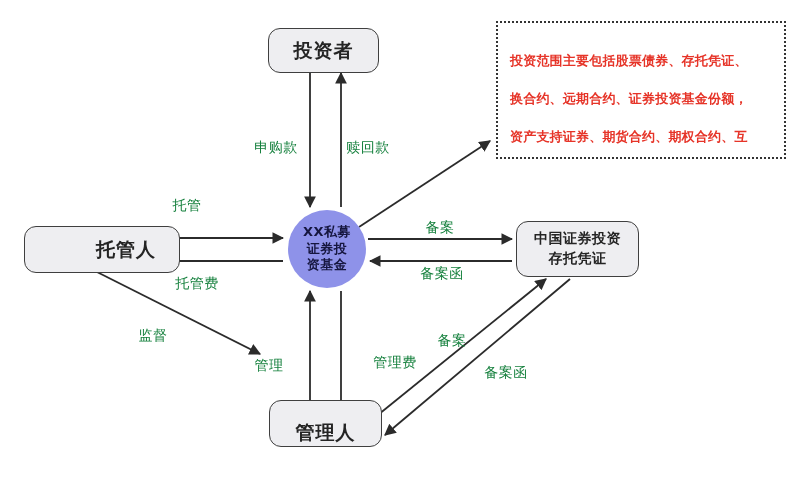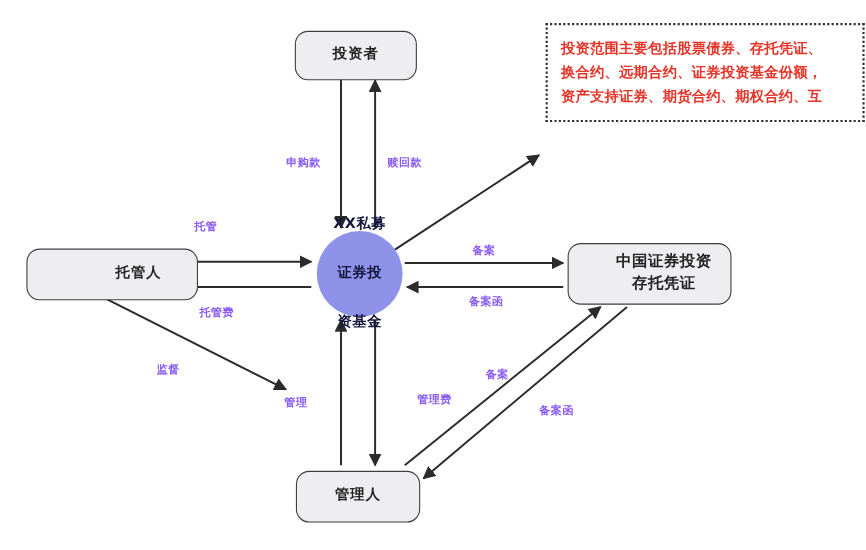--- a/index.html
+++ b/index.html
@@ -1,31 +1,31 @@
 <!DOCTYPE html>
 <html><head>
 <meta charset="utf-8">
 <style>
   html,body{margin:0;padding:0;background:#ffffff;}
   body{font-family:"DejaVu Sans","Liberation Sans",sans-serif;}
   .canvas{position:relative;width:787px;height:500px;background:#ffffff;overflow:hidden;}
   svg.edges{position:absolute;left:0;top:0;width:787px;height:500px;}
   .node{position:absolute;background:#eeeef1;border:1.6px solid #3f3f3f;border-radius:12px;
         display:flex;flex-direction:column;align-items:center;justify-content:center;
-        font-weight:700;color:#242424;font-size:13px;line-height:1.4;letter-spacing:1px;}
-  .node.assoc{font-size:14px;letter-spacing:0.5px;padding-left:26px;}
+        font-weight:700;color:#242424;font-size:19px;line-height:1.4;letter-spacing:1px;}
+  .node.assoc{font-size:14px;letter-spacing:0.5px;}
   .fund{position:absolute;left:288px;top:210px;width:78px;height:78px;border-radius:50%;
         background:#8e92e9;display:flex;flex-direction:column;align-items:center;justify-content:center;
-        font-weight:700;color:#16163f;font-size:13px;line-height:1.3;letter-spacing:0.5px;gap:28px;}
-  .edge-label{position:absolute;transform:translate(-50%,-50%);font-weight:700;color:#8b5cf6;
-        font-size:10px;white-space:nowrap;letter-spacing:0.5px;}
+        font-weight:700;color:#16163f;font-size:13px;line-height:1.3;letter-spacing:0.5px;}
+  .edge-label{position:absolute;transform:translate(-50%,-50%);font-weight:400;color:#15803d;
+        font-size:14px;white-space:nowrap;letter-spacing:0.5px;}
   .note{position:absolute;left:496px;top:21px;width:266px;border:2px dotted #333333;
         color:#e63428;font-weight:700;font-size:13px;line-height:22px;
         padding:11px 8px 9px 12px;letter-spacing:0.2px;background:#ffffff;}
-  .note div{white-space:nowrap;}
+  .note div{white-space:nowrap;margin-top:16px;}
 </style>
 </head>
 <body>
 
 <div class="canvas">
 
   <svg class="edges" viewBox="0 0 787 500" aria-hidden="true">
     <defs>
       <marker id="arrow" viewBox="0 0 10 10" refX="9" refY="5" markerWidth="6.5" markerHeight="6.5" orient="auto">
         <path d="M0,0 L10,5 L0,10 z" fill="#2b2b2b"></path>
@@ -53,21 +53,21 @@
 
   <div class="node" style="left:24px;top:226px;width:106px;height:45px;padding-left:48px;">
     <span>托管人</span>
   </div>
 
   <div class="node assoc" style="left:516px;top:221px;width:121px;height:54px;">
     <span>中国证券投资</span>
     <span>存托凭证</span>
   </div>
 
-  <div class="node" style="left:269px;top:428px;width:111px;height:45px;">
+  <div class="node" style="left:269px;top:400px;width:111px;height:45px;justify-content:flex-end;">
     <span>管理人</span>
   </div>
 
   <div class="fund">
     <span>XX私募</span>
     <span>证券投</span>
     <span>资基金</span>
   </div>
 
   <div class="note">

